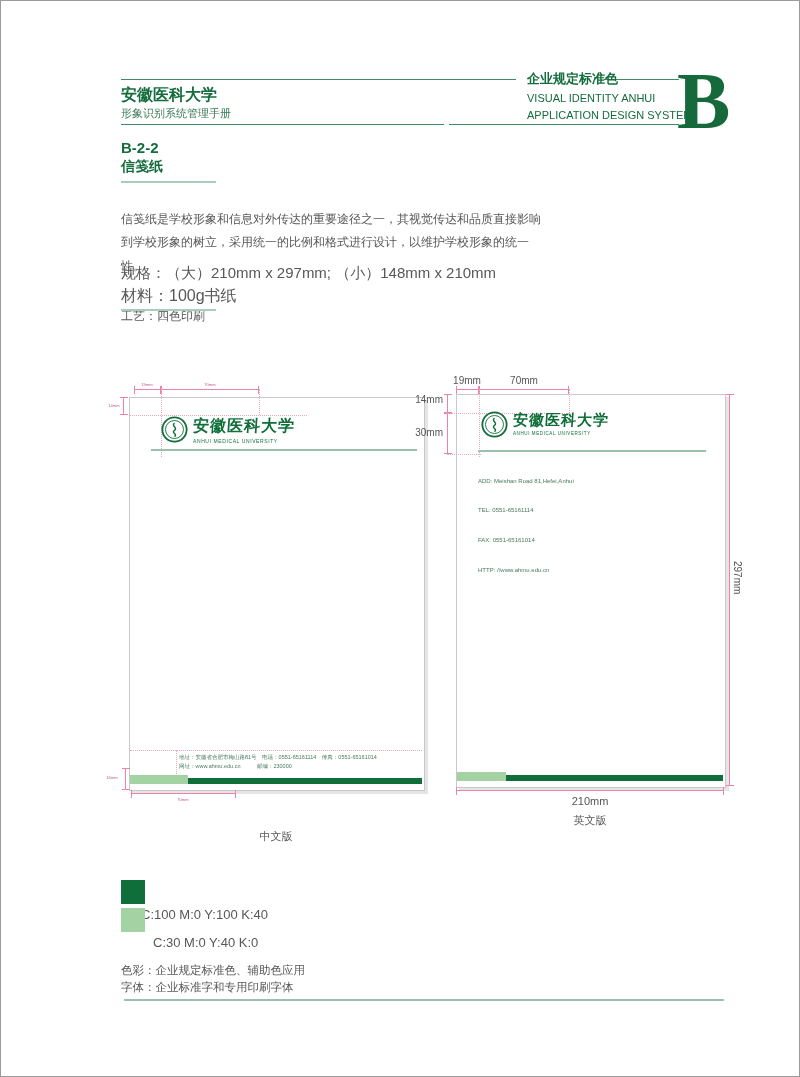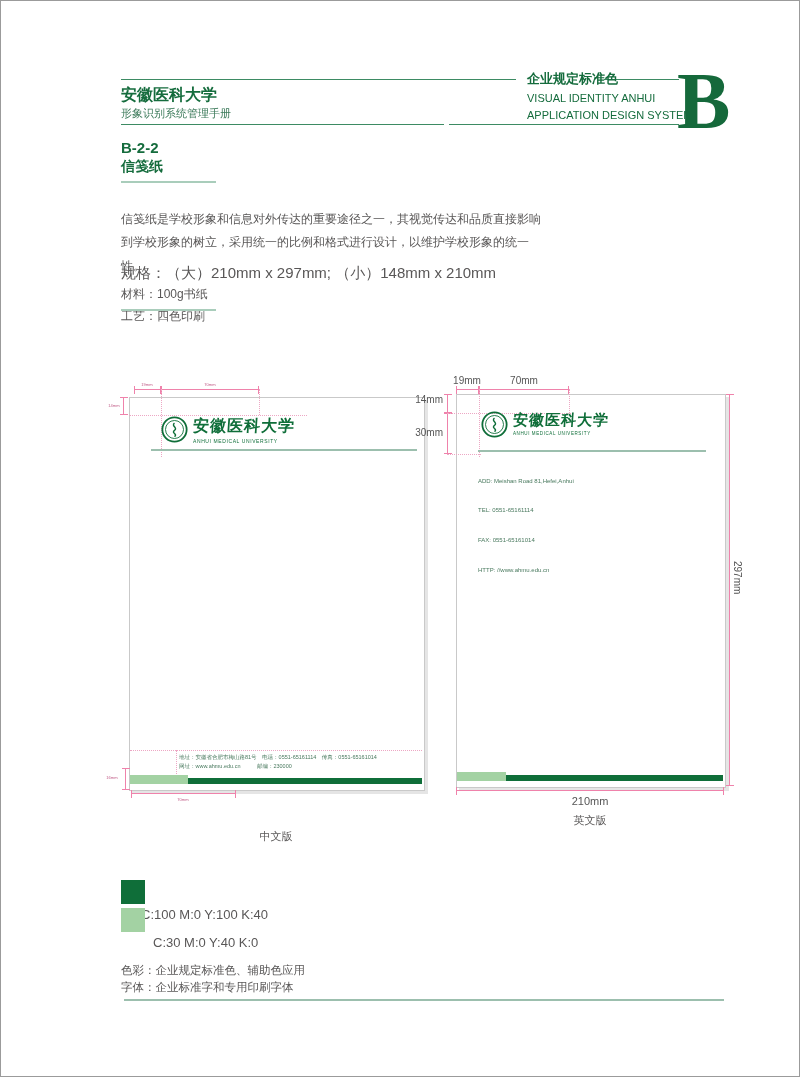--- a/index.html
+++ b/index.html
@@ -48,21 +48,21 @@
   <div class="hline" style="left:120px;top:123px;width:323px;"></div>
   <div class="hline" style="left:448px;top:123px;width:230px;"></div>
   <div class="abs" style="left:676px;top:60px;font-family:'Liberation Serif','DejaVu Serif',serif;font-weight:bold;font-size:80px;line-height:80px;color:#15693b;">B</div>
 
   <div class="abs green" style="left:120px;top:138px;font-size:15px;font-weight:bold;">B-2-2</div>
   <div class="abs green" style="left:120px;top:157px;font-size:14px;font-weight:bold;">信笺纸</div>
   <div class="hline-light" style="left:120px;top:180px;width:95px;"></div>
   <div class="abs gray" style="left:120px;top:186px;width:430px;font-size:12px;line-height:1.95;">信笺纸是学校形象和信息对外传达的重要途径之一，其视觉传达和品质直接影响到学校形象的树立，采用统一的比例和格式进行设计，以维护学校形象的统一性。</div>
 
   <div class="abs gray" style="left:120px;top:242px;font-size:15px;"><span>规格：</span><span>（大）210mm x 297mm; （小）148mm x 210mm</span></div>
-  <div class="abs gray" style="left:120px;top:264px;font-size:12px;"><span>材料：</span><span>100g书纸</span></div>
+  <div class="abs gray" style="left:120px;top:264px;font-size:16px;"><span>材料：</span><span>100g书纸</span></div>
   <div class="abs gray" style="left:120px;top:286px;font-size:12px;"><span>工艺：</span><span>四色印刷</span></div>
   <div class="hline-light" style="left:120px;top:308px;width:95px;"></div>
 
   <div class="sheet" style="left:128px;top:396px;width:294px;height:392px;"></div>
 
   <div class="dim-h" style="left:133px;top:388px;width:27px;"></div>
   <div class="dim-h" style="left:160px;top:388px;width:98px;"></div>
   <div class="dim-label-tiny" style="left:131px;top:379px;width:30px;">19mm</div>
   <div class="dim-label-tiny" style="left:160px;top:379px;width:98px;">70mm</div>
 

